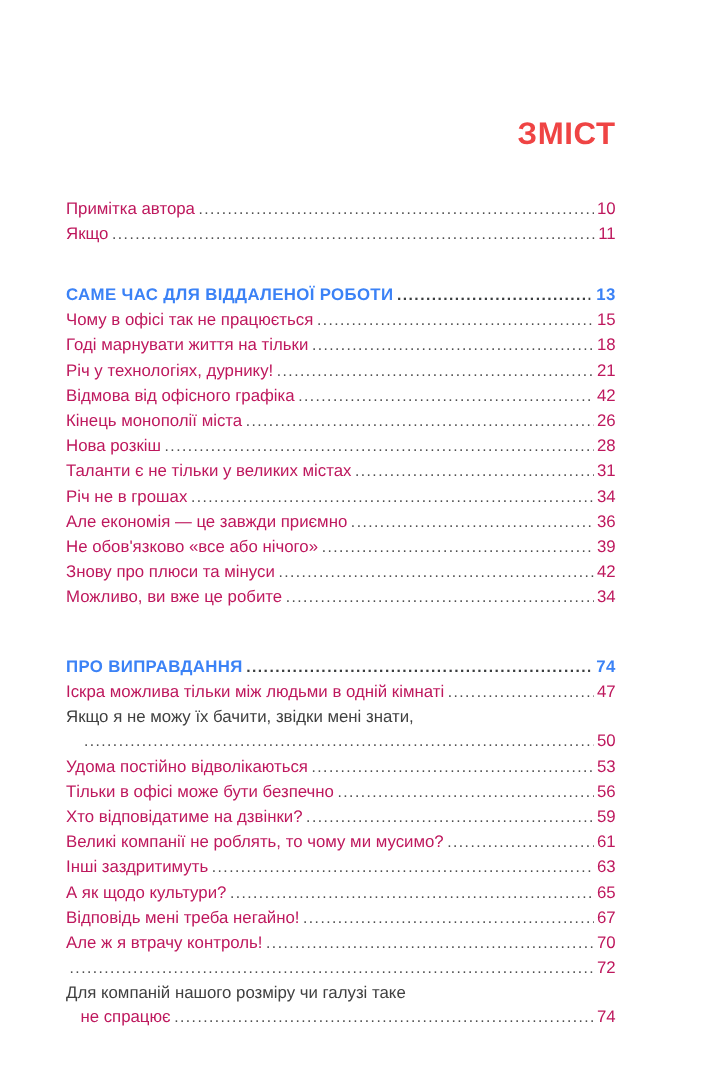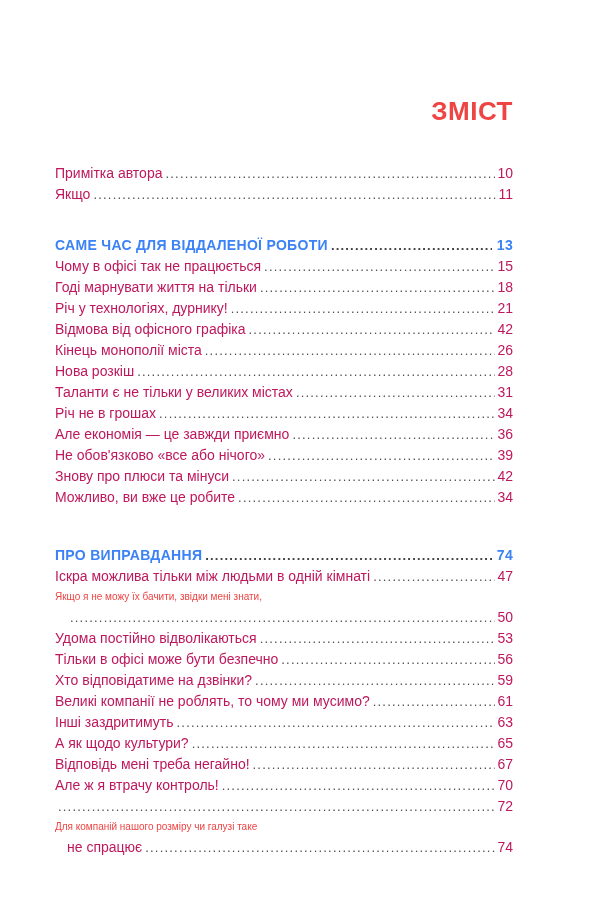--- a/index.html
+++ b/index.html
@@ -70,22 +70,22 @@
   }
   .row.head {
     font-weight: 700;
     color: #3b82f6;
     letter-spacing: 0.3px;
   }
   .row.head .leader { color: #3b3e3f; }
   .row.head .pg { margin-left: 4px; }
   .wrap .line1 {
     line-height: 20px;
-    font-size: 10px;
-    color: #ef4444;
+    font-size: 14px;
+    color: #404040;
     white-space: nowrap;
   }
   .wrap .row { padding-left: 12px; }
 </style>
 </head>
 <body>
 
 <div class="page">
   <div class="content">
     <h1 class="title">ЗМІСТ</h1>

